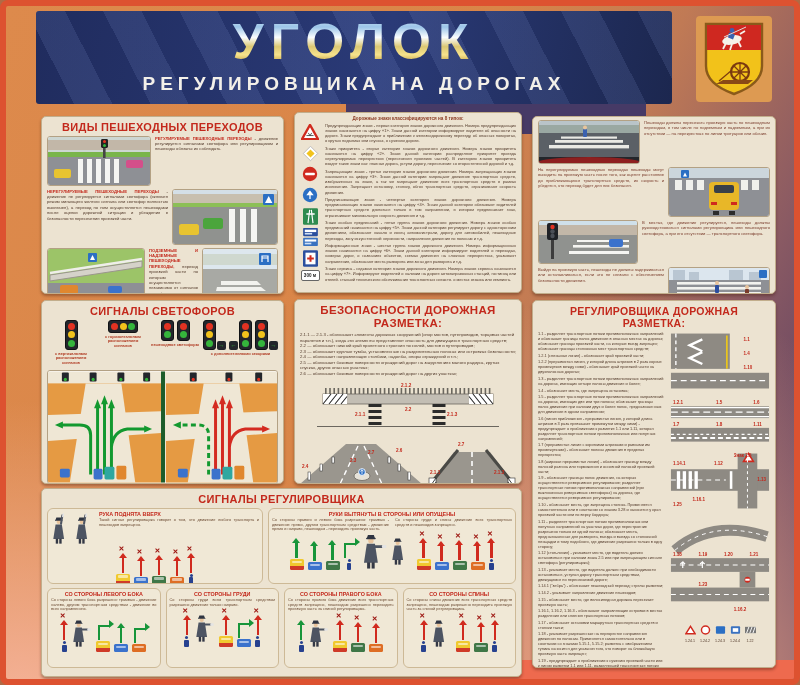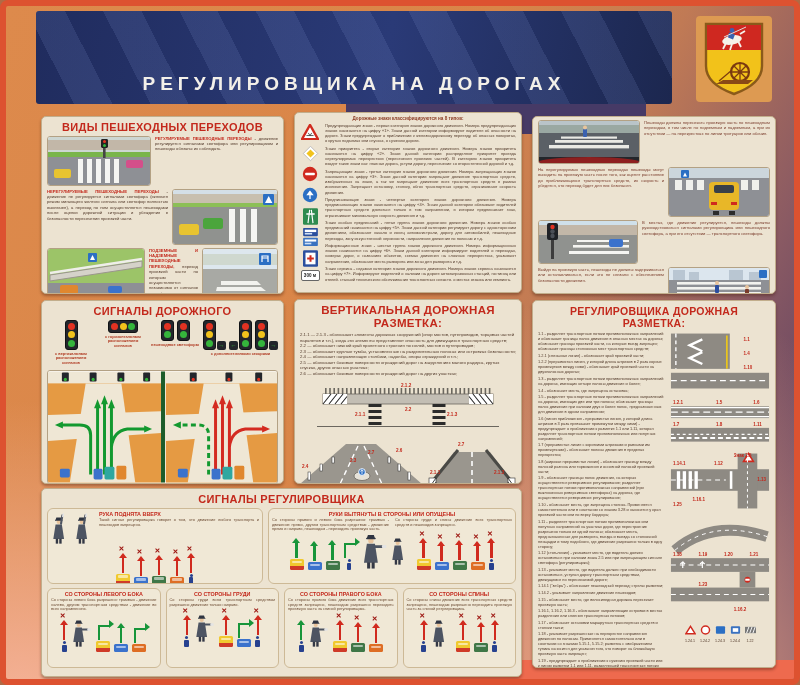--- a/index.html
+++ b/index.html
@@ -88,20 +88,21 @@
       <rect x="14" y="14.6" width="11" height="3" rx="1.5" fill="#4d5462"></rect>
       <rect x="23.2" y="14.2" width="5" height="3.6" rx="1.2" fill="#e4e4e4"></rect>
     </g>
   </defs>
 </svg>
 
 <div class="poster">
 
   <div class="abs banner-ext"></div>
   <div class="abs banner">
+    <div class="abs title">УГОЛОК</div>
     <div class="abs subtitle">РЕГУЛИРОВЩИКА НА ДОРОГАХ</div>
   </div>
   <div class="abs crest-box">
     <svg width="64" height="78" viewBox="0 0 64 78">
       <path d="M4,4 h56 v42 q0,18 -28,28 q-28,-10 -28,-28 z" fill="#f2c21a" stroke="#8a5a1a" stroke-width="2.4"></path>
       <path d="M5,5 h54 v25 h-54 z" fill="#cf2820"></path>
       <ellipse cx="30" cy="20" rx="10" ry="4.5" fill="#f5f2ea" transform="rotate(-12 30 20)"></ellipse>
       <path d="M24,23 l-3,6 M30,24 l-2,6 M36,21 l3,6 M38,14 l5,-3" stroke="#f5f2ea" stroke-width="1.8" fill="none"></path>
       <circle cx="30" cy="10.5" r="2.4" fill="#3a62b0"></circle>
       <path d="M27,12.5 l6,2 l-2,5 l-5,-2 z" fill="#3a62b0"></path>
@@ -353,21 +354,21 @@
             <rect x="46" y="17" width="4" height="8" rx="1" fill="#2b4ea0"></rect>
           <circle cx="78" cy="19" r="2" fill="#e9c49c"></circle>
             <rect x="76" y="21" width="4" height="8" rx="1" fill="#7a3c2c"></rect>
           <rect x="90" y="2" width="8" height="8" rx="1" fill="#2b6fc4"></rect>
         </svg>
       </div>
     </div>
   </div>
 
   <div class="panel" style="left:35px;top:294px;width:243px;height:184px">
-    <div class="ptitle">СИГНАЛЫ ДОРОЖНОГО</div>
+    <div class="ptitle">СИГНАЛЫ СВЕТОФОРОВ</div>
     <div style="display:flex;gap:4px;align-items:flex-start;height:48px">
       <div class="lgroup">
         <span class="tl">
             <span class="lamp lr"></span>
             <span class="lamp ly"></span>
             <span class="lamp lg"></span>
           </span>
         <div class="lcap">с вертикальным расположением сигналов</div>
       </div>
       <div class="lgroup">
@@ -491,21 +492,21 @@
           <rect x="12" y="98" width="10" height="9" rx="1.5" fill="#3b72cc"></rect>
           <rect x="46" y="98" width="9" height="11" rx="1.5" fill="#3b72cc"></rect>
           <rect x="57" y="96" width="10" height="13" rx="1.5" fill="#2fa7a0"></rect>
           <rect x="69" y="95" width="10" height="14" rx="1.5" fill="#e0872e"></rect>
         </g>
       </svg>
     </div>
   </div>
 
   <div class="panel" style="left:288px;top:293px;width:228px;height:185px">
-    <div class="ptitle" style="font-size:11.5px">ВЕРТИКАЛЬНАЯ ДОРОЖНАЯ РАЗМЕТКА:</div>
+    <div class="ptitle" style="font-size:11.5px">БЕЗОПАСНОСТИ ДОРОЖНАЯ РАЗМЕТКА:</div>
     <div style="overflow:hidden;height:44px">
         <div class="tiny" style="font-size:4.3px;text-align:left">2.1.1 — 2.1.3 - обозначают элементы дорожных сооружений (опор мостов, путепроводов, торцовых частей парапетов и т.п.), когда эти элементы представляют опасность для движущихся транспортных средств;</div>
         <div class="tiny" style="font-size:4.3px;text-align:left">2.2 — обозначает нижний край пролетного строения тоннелей, мостов и путепроводов;</div>
         <div class="tiny" style="font-size:4.3px;text-align:left">2.3 — обозначает круглые тумбы, установленные на разделительных полосах или островках безопасности;</div>
         <div class="tiny" style="font-size:4.3px;text-align:left">2.4 — обозначает направляющие столбики, надолбы, опоры ограждений и т.п.;</div>
         <div class="tiny" style="font-size:4.3px;text-align:left">2.5 — обозначает боковые поверхности ограждений дорог на закруглениях малого радиуса, крутых спусках, других опасных участках;</div>
         <div class="tiny" style="font-size:4.3px;text-align:left">2.6 — обозначает боковые поверхности ограждений дорог на других участках;</div>
       </div>
     <div style="text-align:center;margin-top:2px">
       <svg width="190" height="52" viewBox="0 0 190 52">

